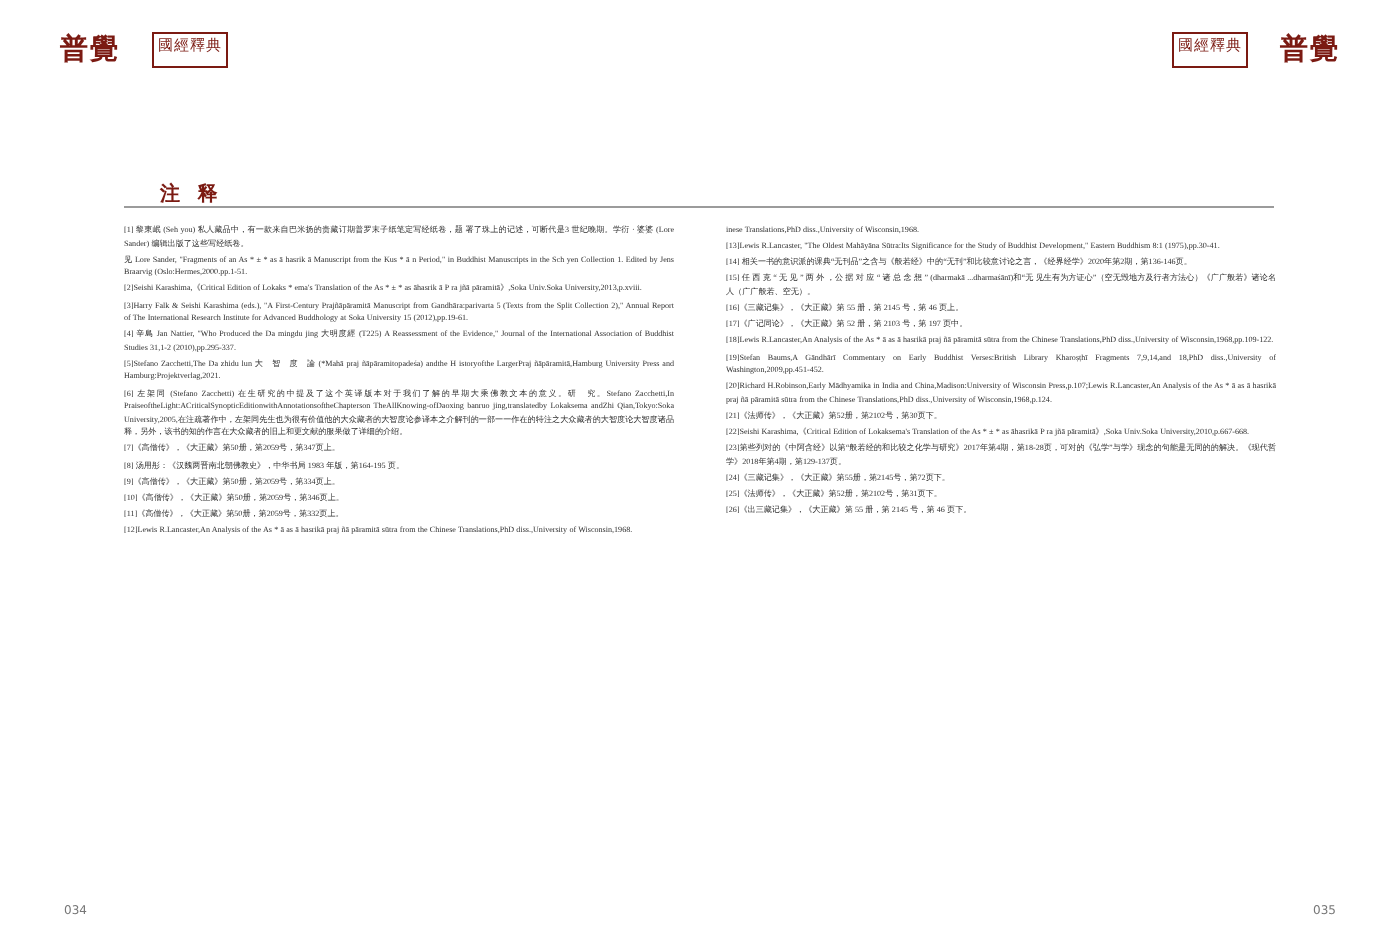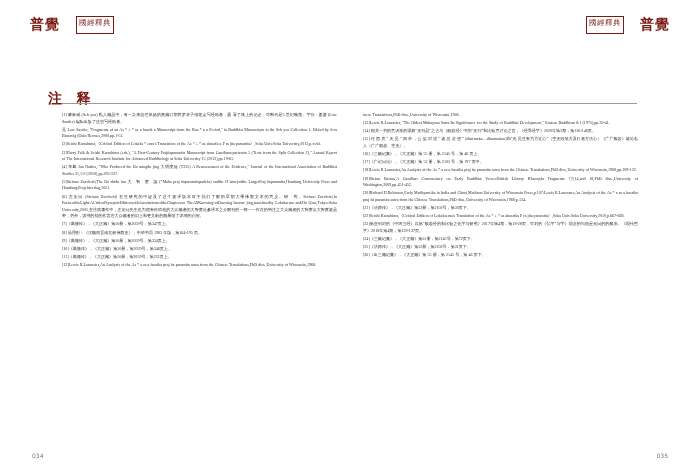--- a/index.html
+++ b/index.html
@@ -41,24 +41,24 @@
     font-family: Liberation Mono, monospace;
     font-size: 7.5px;
     color: #7b1a12;
     border: 0.6px solid #7b1a12;
     padding: 1px 2px;
     letter-spacing: 0.5px;
   }
   
   .section-title {
     position: absolute;
-    left: 48px;
+    left: 80px;
     top: 90px;
-    font-family: Liberation Mono, monospace;
-    font-size: 14px;
+    font-family: Liberation Sans, sans-serif;
+    font-size: 10px;
     color: #7b1a12;
     letter-spacing: 3px;
     font-weight: bold;
   }
   .rule {
     position: absolute;
     left: 62px;
     top: 103px;
     width: 575px;
     height: 0.7px;

